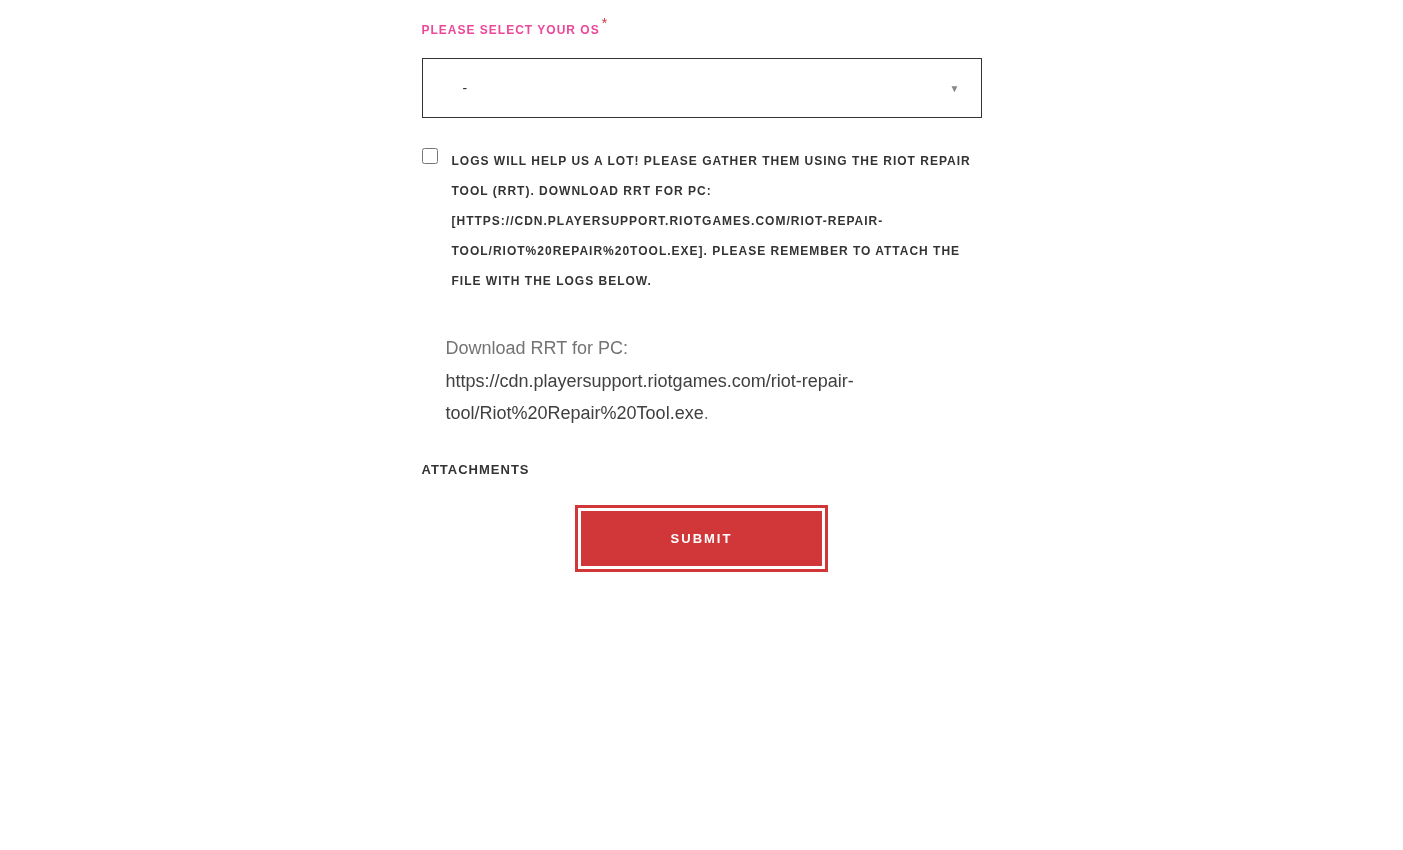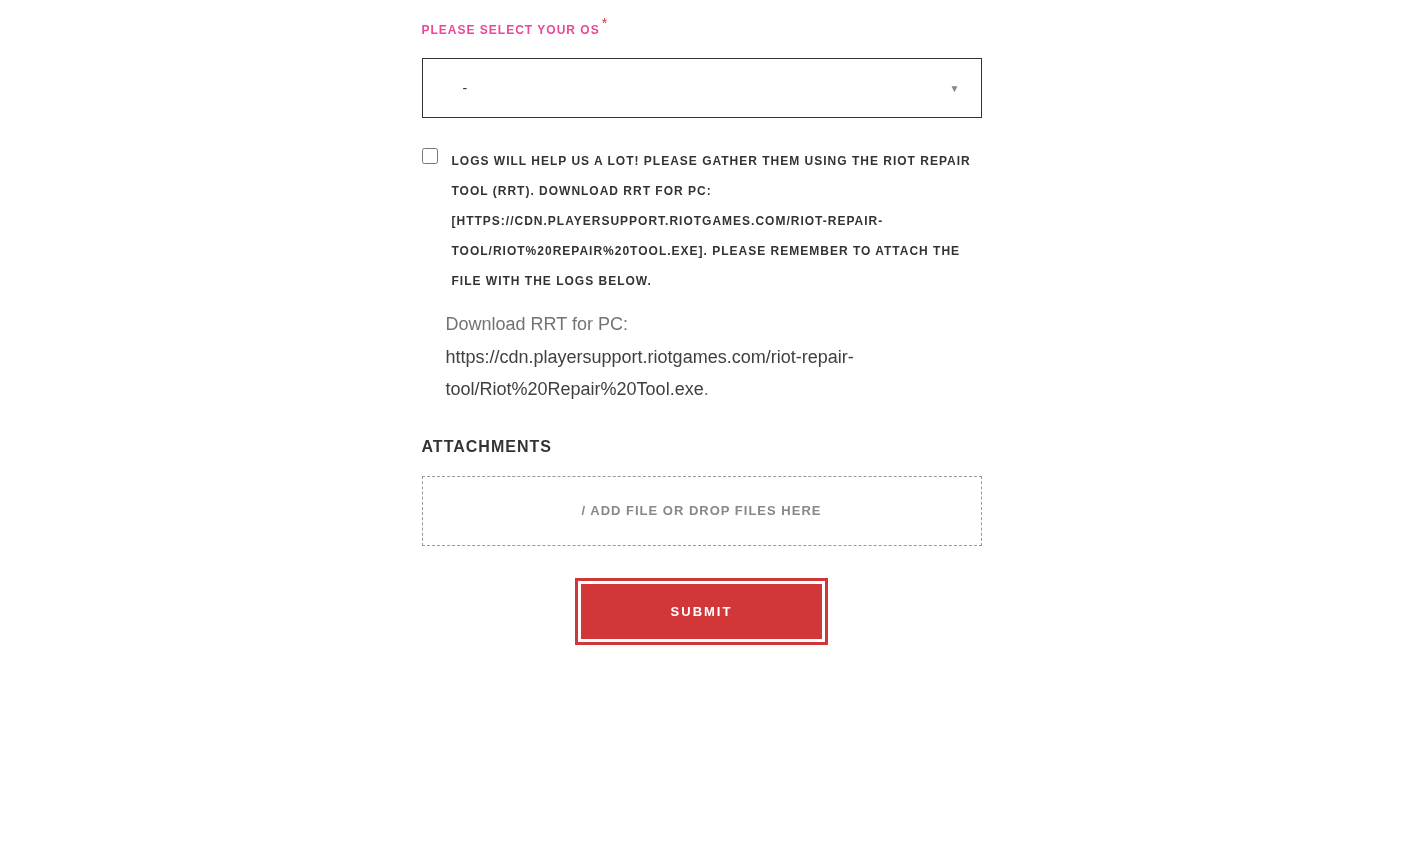--- a/index.html
+++ b/index.html
@@ -77,21 +77,21 @@
       font-size: 14px;
       font-family: inherit;
       resize: both;
       margin-top: 20px;
     }
     
     .checkbox-group {
       display: flex;
       align-items: flex-start;
       gap: 14px;
-      margin-bottom: 12px;
+      margin-bottom: 36px;
     }
     
     .checkbox-input {
       width: 16px;
       height: 16px;
       margin-top: 2px;
       flex-shrink: 0;
       cursor: pointer;
     }
     
@@ -111,26 +111,26 @@
       margin-left: 24px;
       margin-bottom: 32px;
     }
     
     .hint-link {
       color: #404040;
       text-decoration: none;
     }
     
     .attachments-label {
-      font-size: 16px;
+      font-size: 13px;
       letter-spacing: 1px;
       color: #333;
       font-weight: 600;
       text-transform: uppercase;
-      margin-bottom: 20px;
+      margin-bottom: 10px;
       display: block;
     }
     
     .dropzone {
       width: 100%;
       height: 70px;
       border: 1px dashed #999;
       display: flex;
       align-items: center;
       justify-content: center;
@@ -190,23 +190,20 @@
     <input type="checkbox" class="checkbox-input" style="">
     <span class="checkbox-label">LOGS WILL HELP US A LOT! PLEASE GATHER THEM USING THE RIOT REPAIR TOOL (RRT). DOWNLOAD RRT FOR PC: [HTTPS://CDN.PLAYERSUPPORT.RIOTGAMES.COM/RIOT-REPAIR-TOOL/RIOT%20REPAIR%20TOOL.EXE]. PLEASE REMEMBER TO ATTACH THE FILE WITH THE LOGS BELOW.</span>
   </div>
 
   <div class="hint-text">
     <span>Download RRT for PC: </span><a href="#" class="hint-link">https://cdn.playersupport.riotgames.com/riot-repair-tool/Riot%20Repair%20Tool.exe</a><span>.</span>
   </div>
 
   <div class="field-group">
     <span class="attachments-label">ATTACHMENTS</span>
-    <div class="dropzone">
-      <span class="dropzone-text">/ ADD FILE OR DROP FILES HERE</span>
-    </div>
   </div>
 
   <div class="submit-wrapper">
     <div class="submit-outer">
       <button class="submit-button">SUBMIT</button>
     </div>
   </div>
 
 </div>
 

